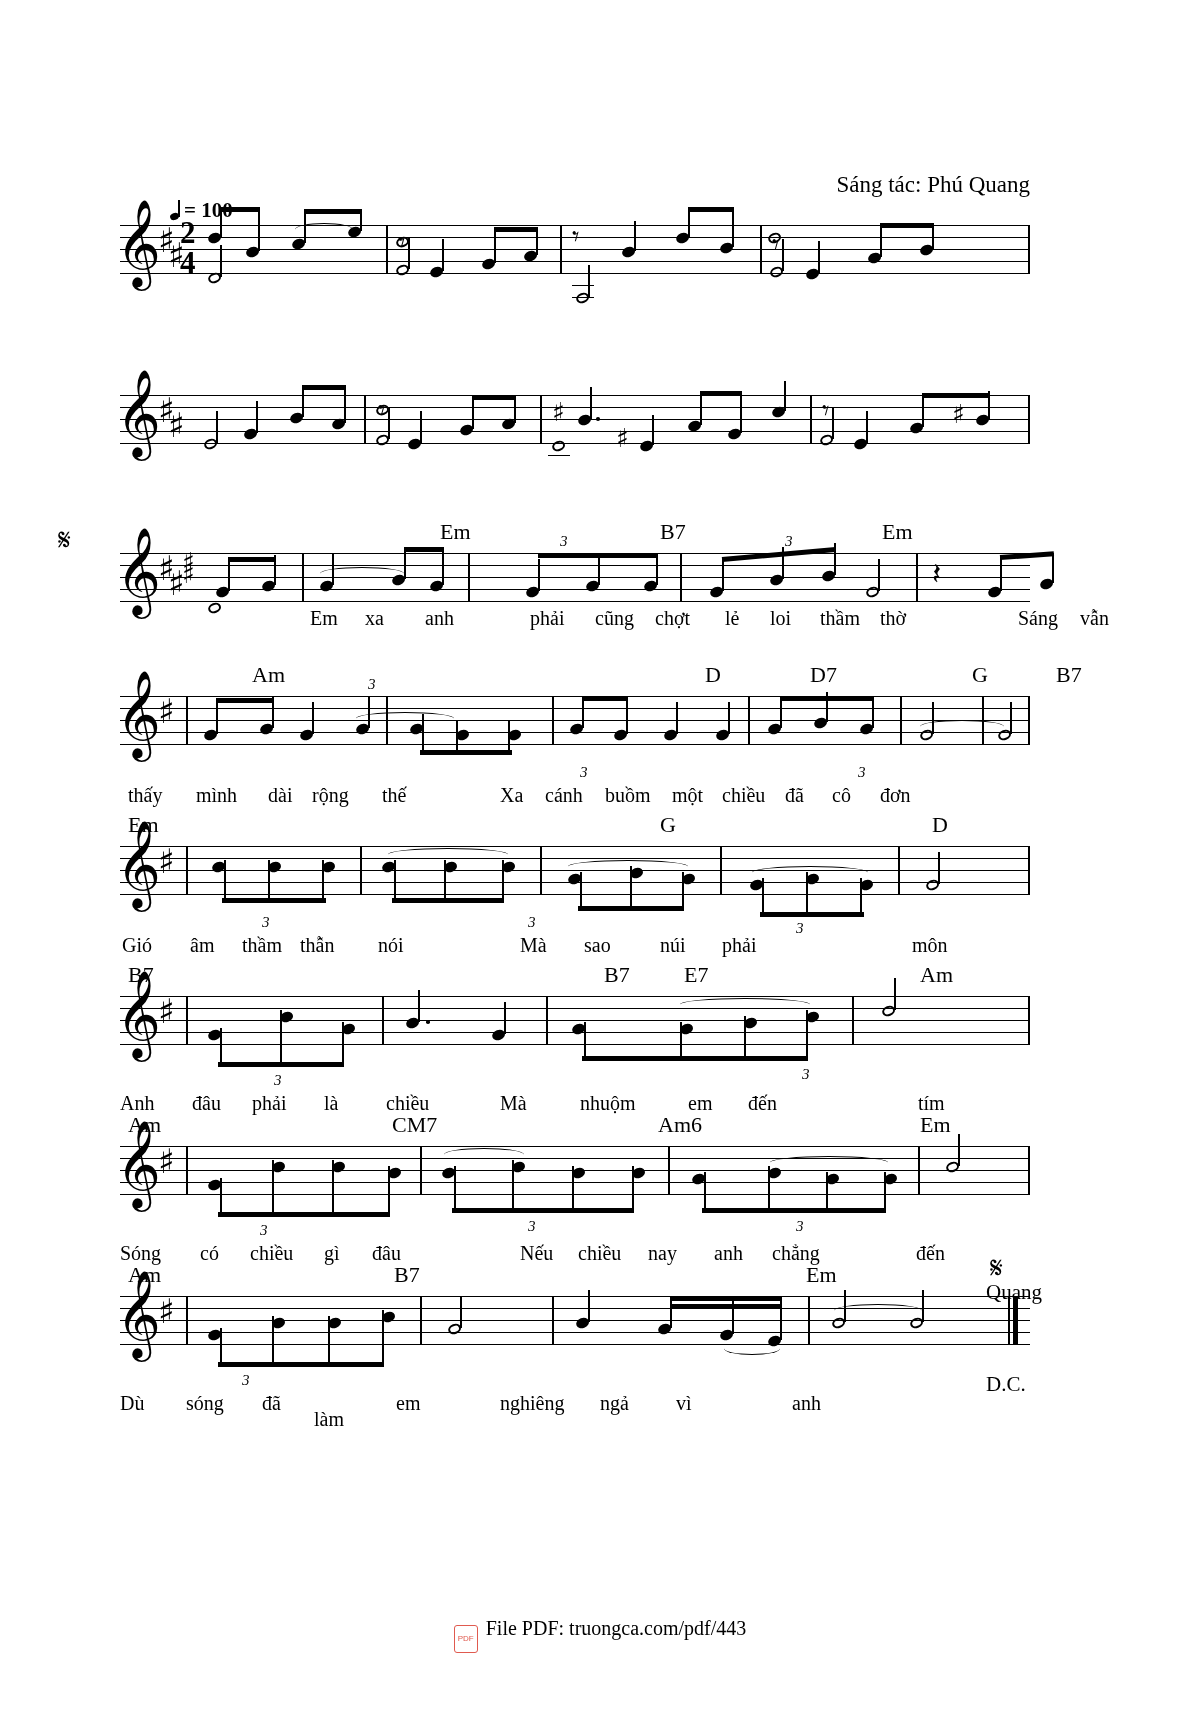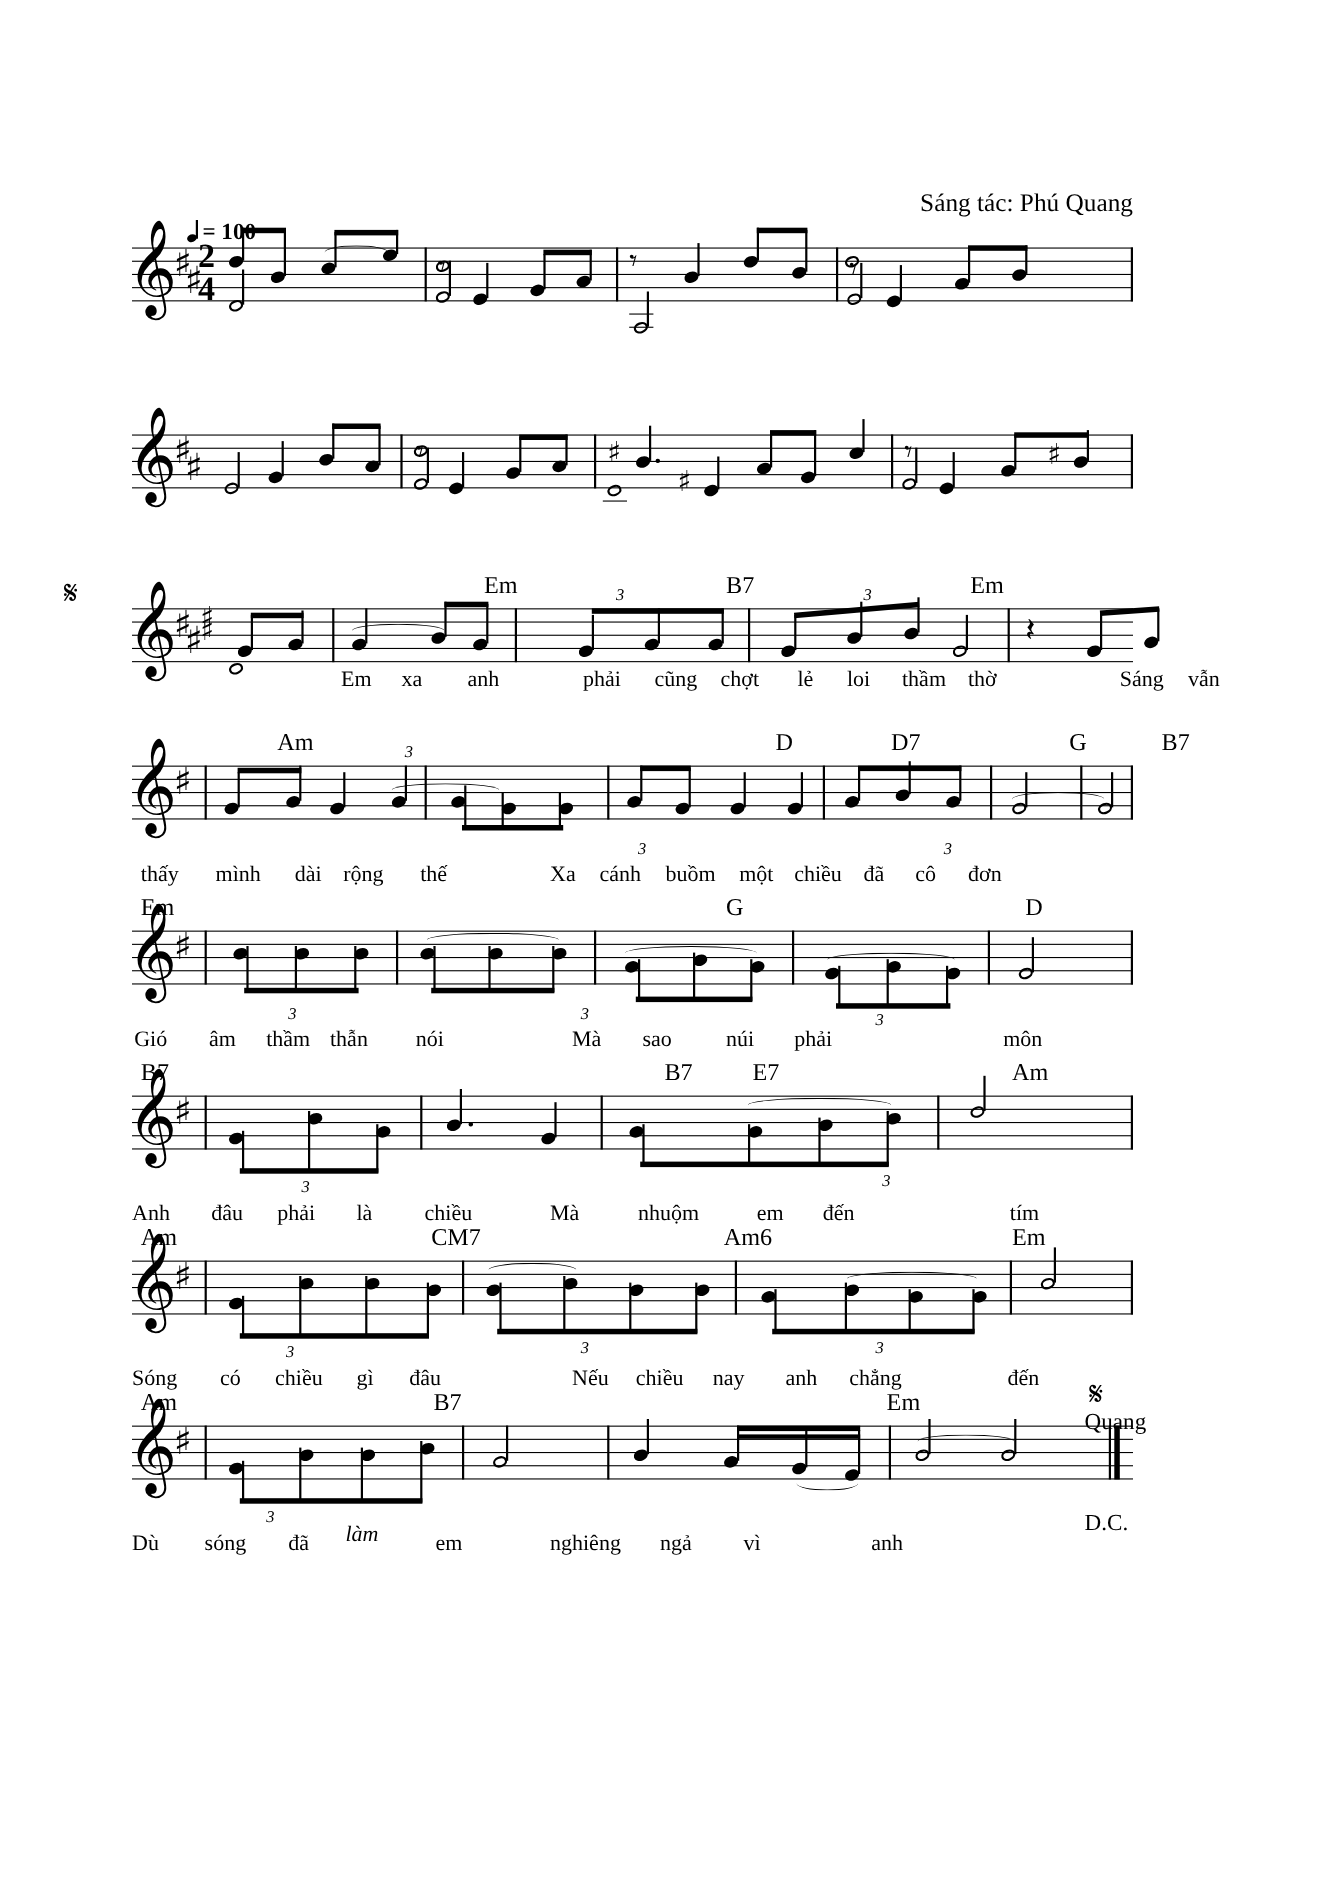--- a/index.html
+++ b/index.html
@@ -887,22 +887,25 @@
 
     <div class="segno" style="left:990px; top:-18px;">𝄋</div>
     <div class="marking" style="left:986px; top:12px;">Quang</div>
     <div class="marking" style="left:986px; top:104px;">D.C.</div>
 
     <div class="trip" style="left:242px; top:104px;">3</div>
 
     <div class="lyric" style="left:120px; top:124px;">Dù</div>
     <div class="lyric" style="left:186px; top:124px;">sóng</div>
     <div class="lyric" style="left:262px; top:124px;">đã</div>
-    <div class="lyric" style="left:314px; top:116px;font-style:italic;">làm</div>
+    <div class="lyric" style="left:314px; top:140px;">làm</div>
     <div class="lyric" style="left:396px; top:124px;">em</div>
     <div class="lyric" style="left:500px; top:124px;">nghiêng</div>
     <div class="lyric" style="left:600px; top:124px;">ngả</div>
     <div class="lyric" style="left:676px; top:124px;">vì</div>
     <div class="lyric" style="left:792px; top:124px;">anh</div>
   </div>
 
+  <div class="footer">
+    <span class="pdfbadge">PDF</span><span>File PDF: truongca.com/pdf/443</span>
+  </div>
 
 </div>
 
 </body></html>

